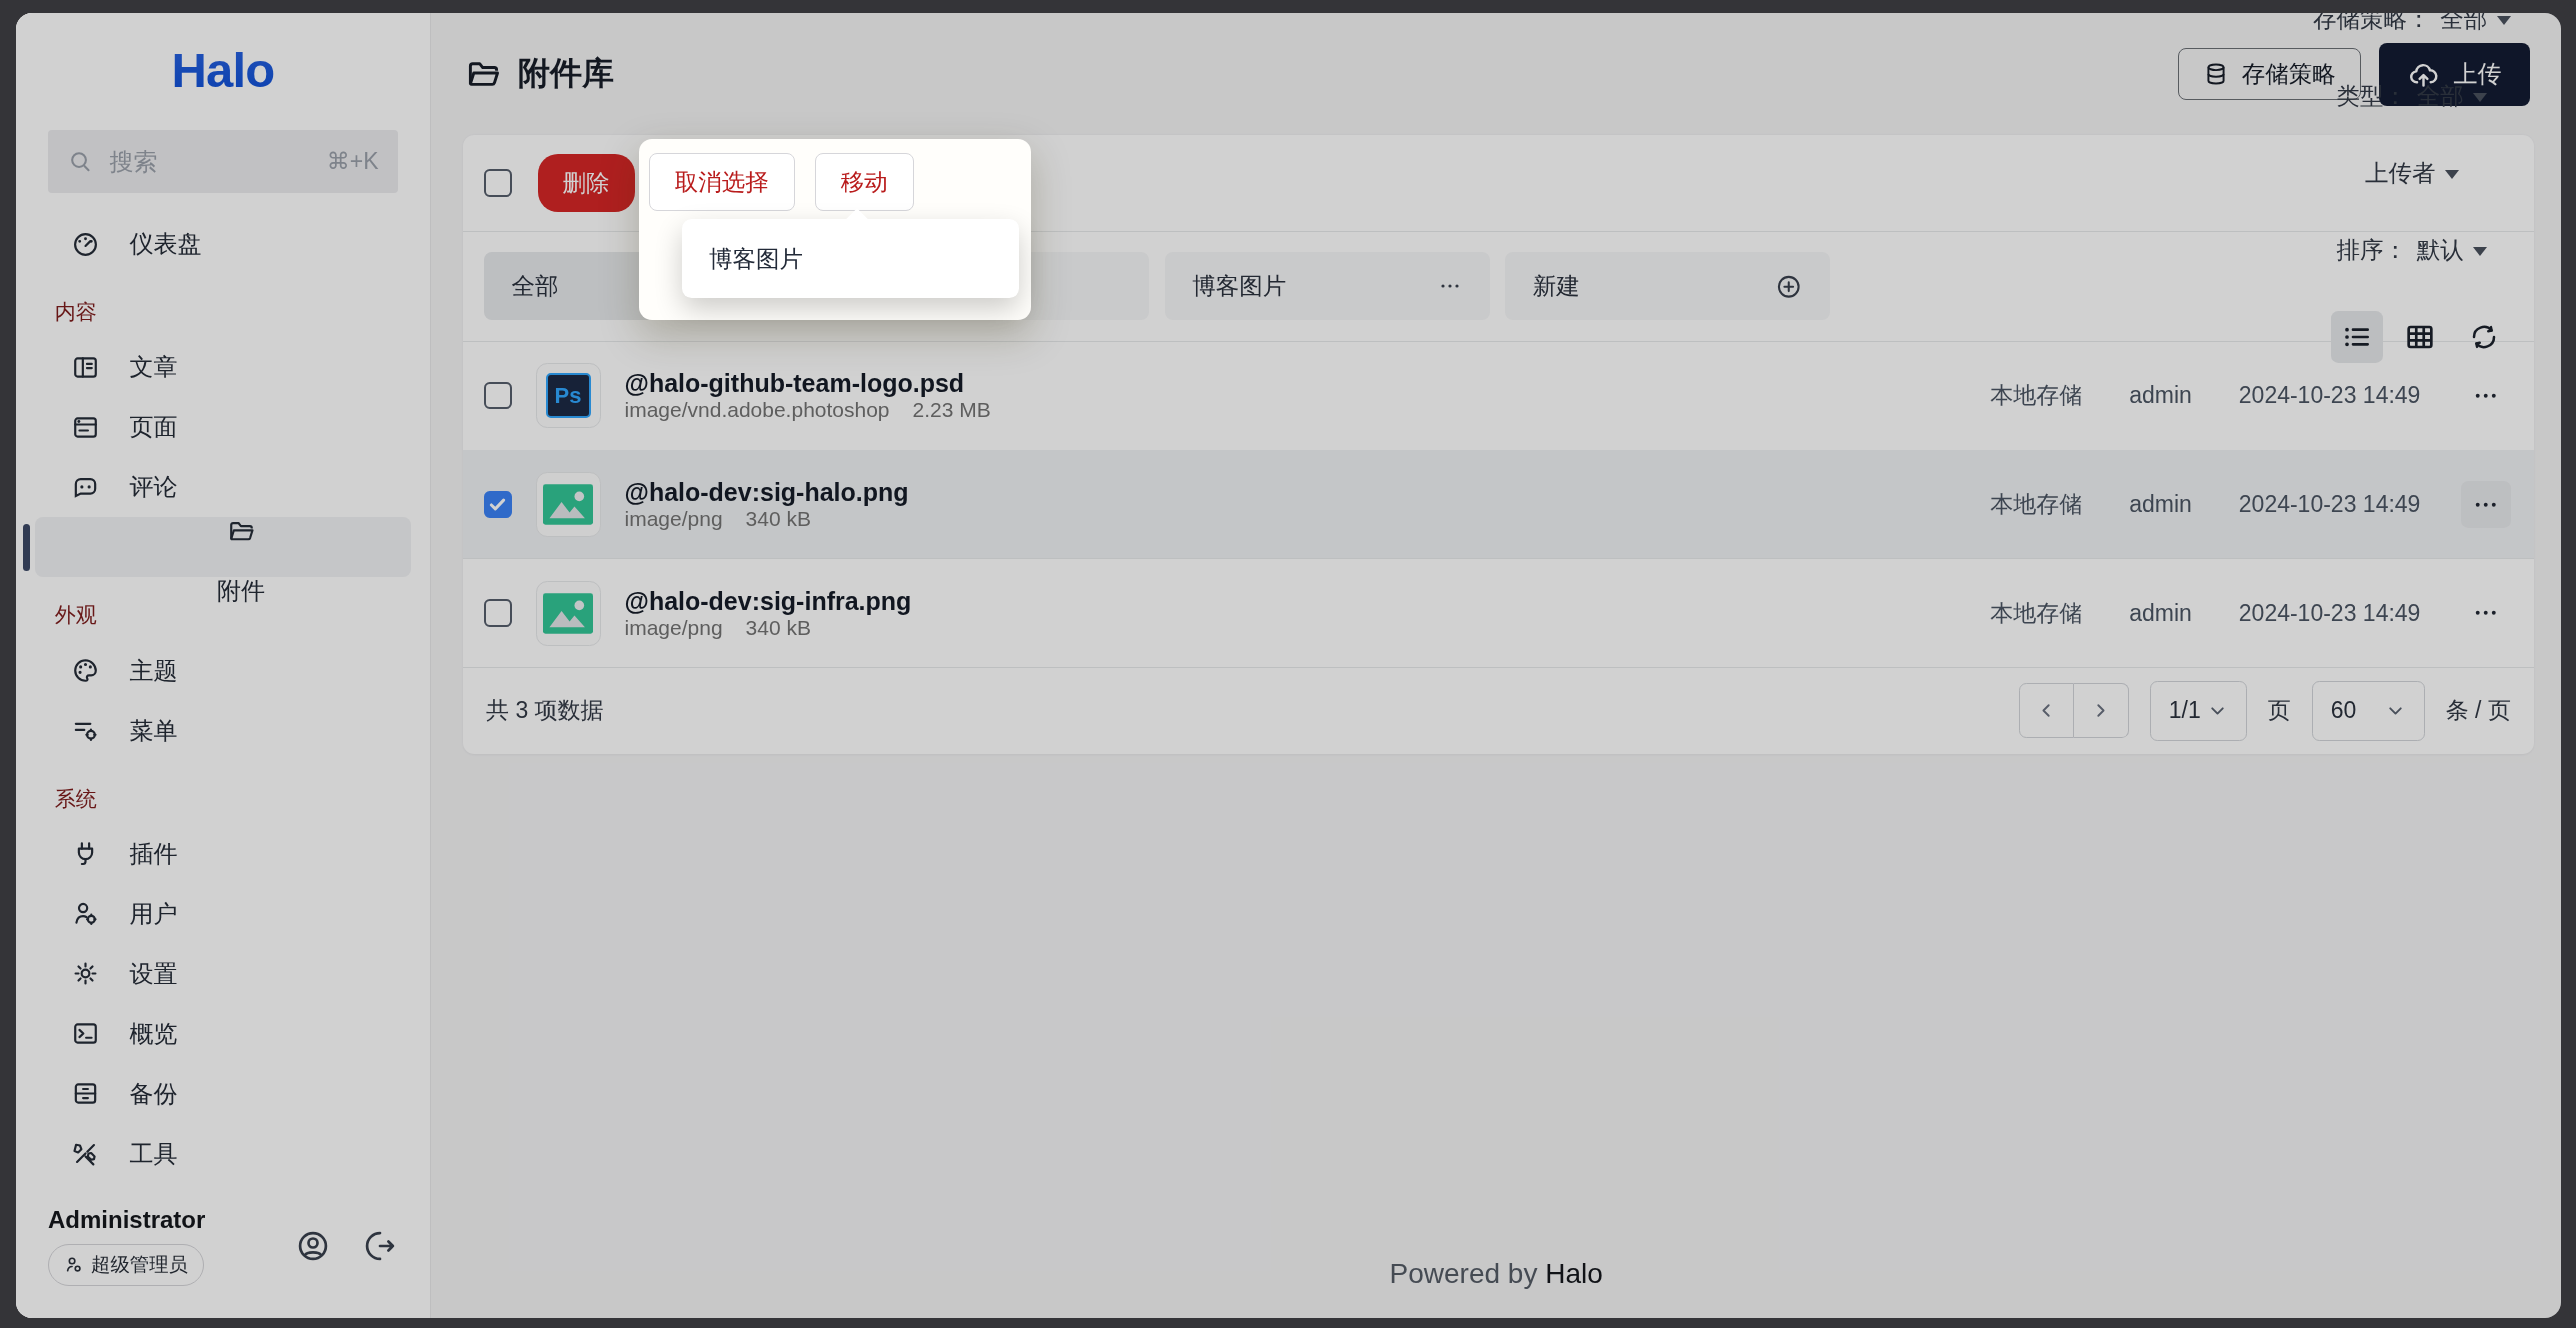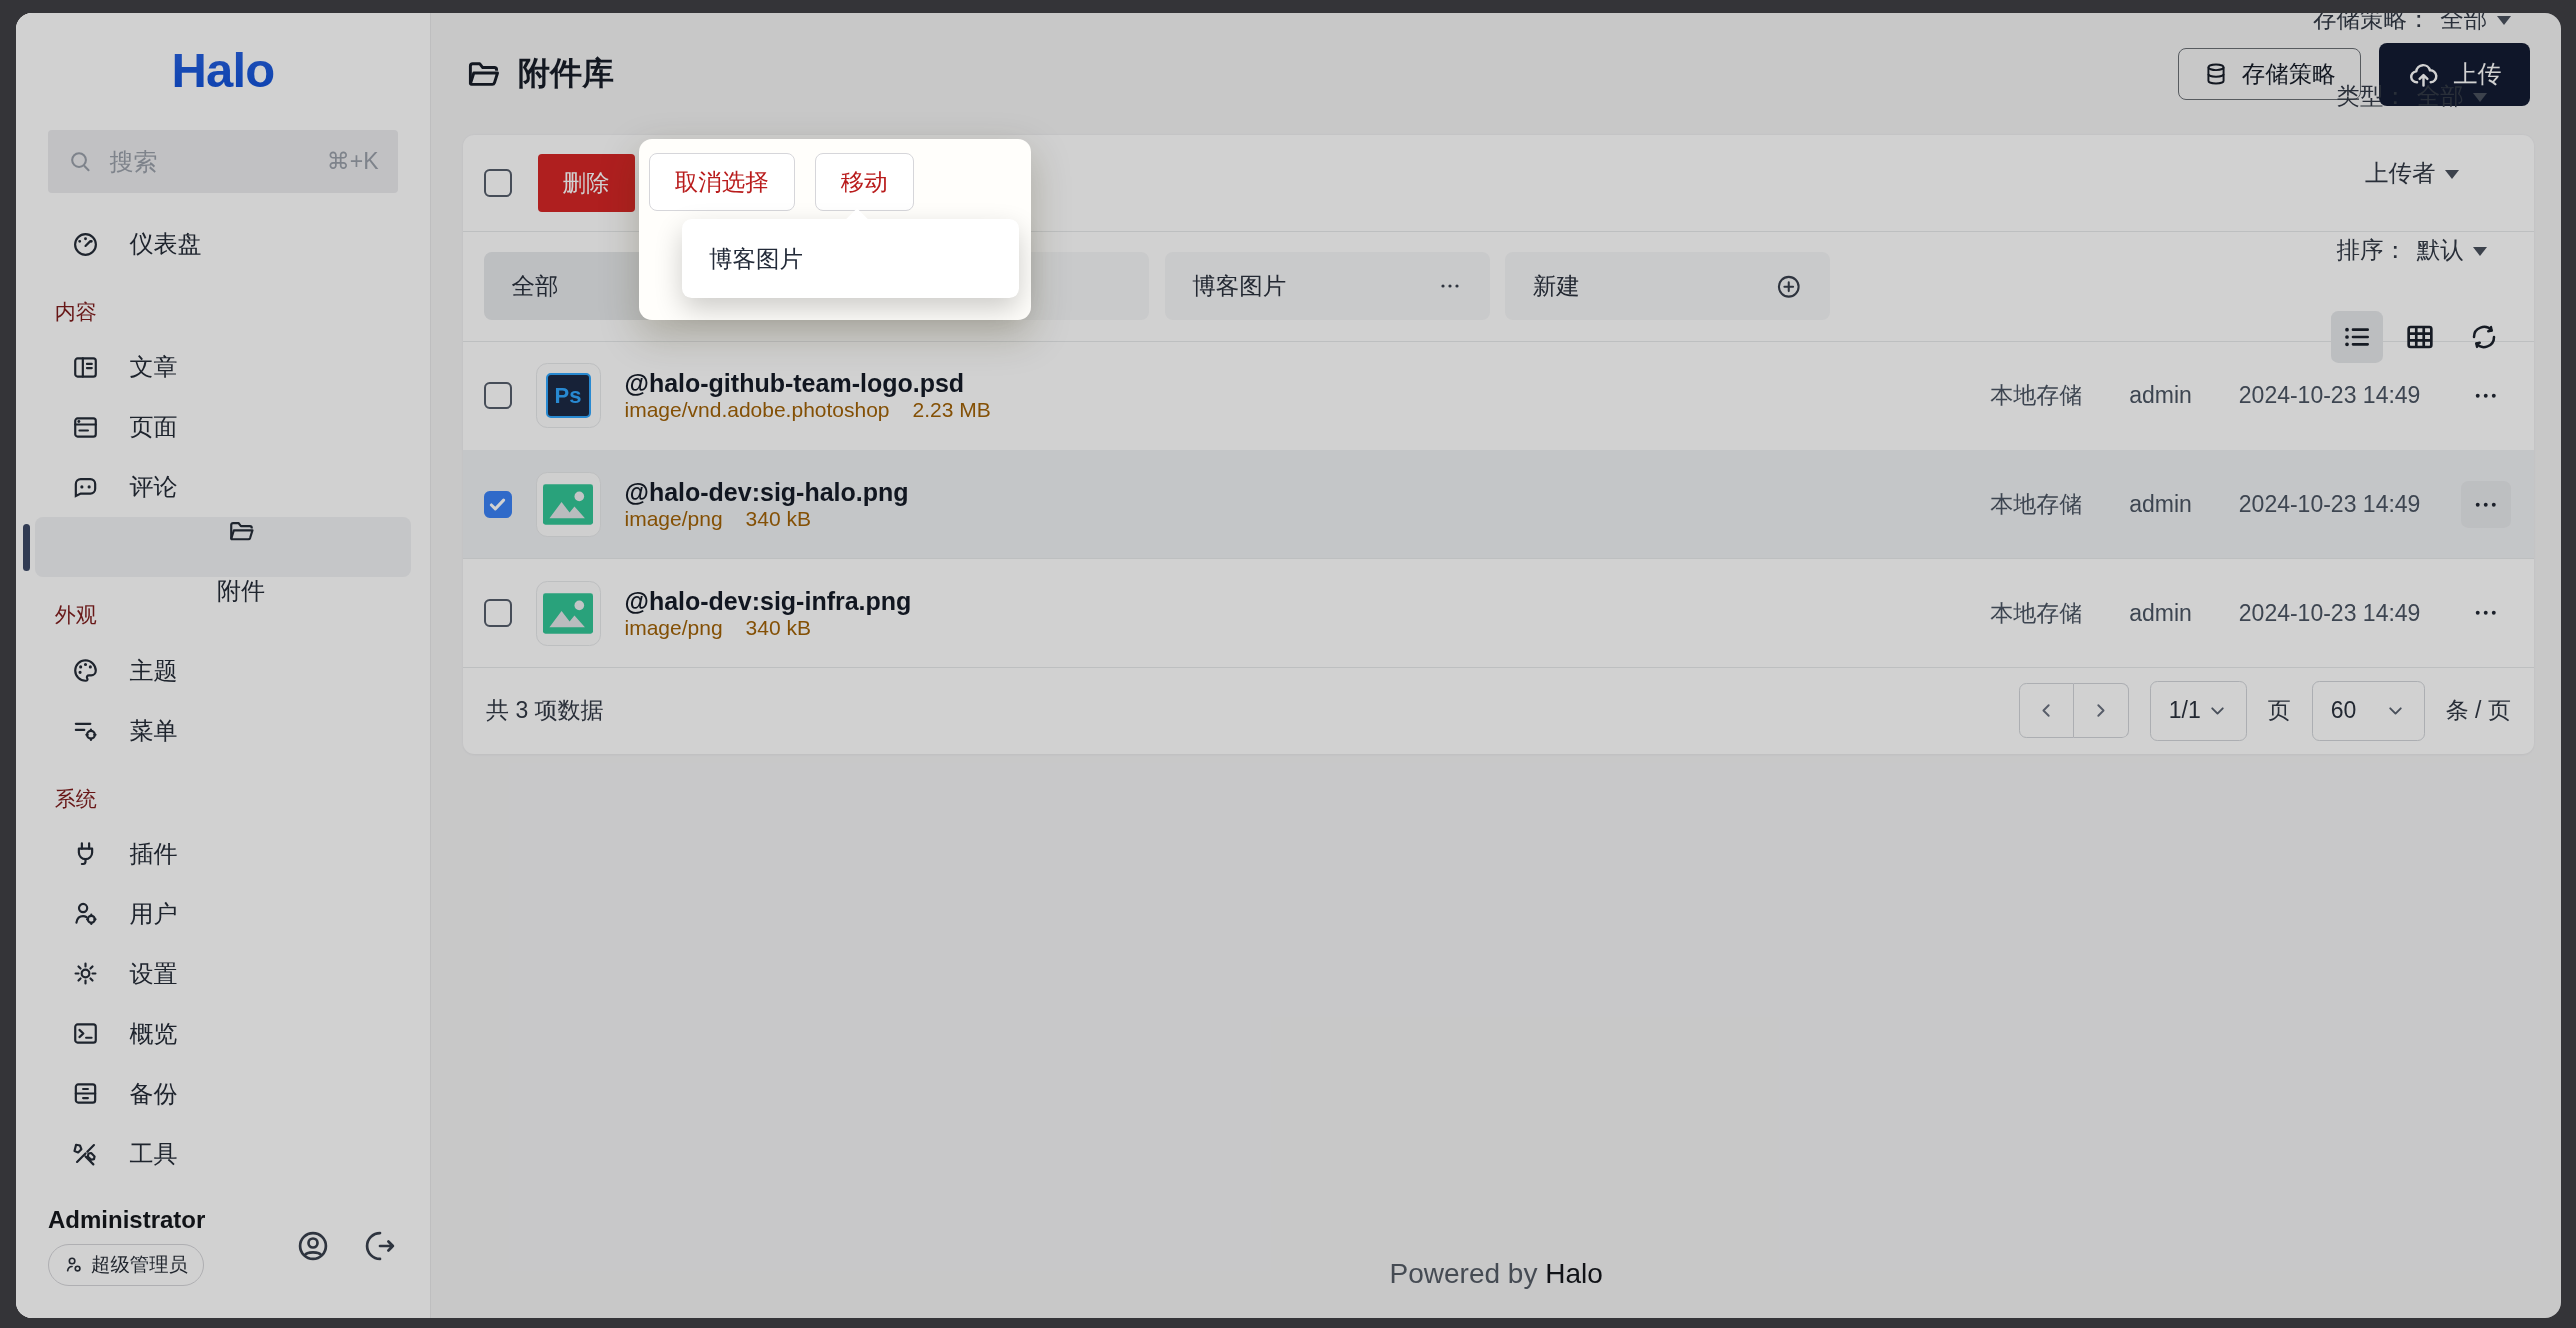--- a/index.html
+++ b/index.html
@@ -63,21 +63,21 @@
                  border:1.6px solid #6b7075; border-radius:8px; background:transparent;
                  font-size:23.5px; color:#181e29; font-family:inherit; }
   .btn-dark { height:63px; padding:0 29px; display:inline-flex; align-items:center; gap:14.6px;
               background:#131c33; border:0; border-radius:8px; color:#fff; font-size:24px; font-family:inherit; }
 
   .card { margin:0 27.5px 0 32px; background:#fff; border-radius:11.3px; box-shadow:0 0.8px 2.4px rgba(0,0,0,.05); }
   .toolbar { height:96px; display:flex; align-items:center; padding:0 23px 0 21px; }
   .cbx { width:27.5px; height:27.5px; border:2.4px solid #565e6c; border-radius:5.7px; background:transparent; }
   .cbx.checked { background:#3b82f6; border-color:#3b82f6; display:flex; align-items:center; justify-content:center; }
   .btn-danger { margin-left:26px; height:58px; padding:0 25px; background:#d62626; color:#fff;
-                border:0; border-radius:4px; font-size:23.5px; font-family:inherit; }
+                border:0; border-radius:20px; font-size:23.5px; font-family:inherit; }
   .filters { margin-left:auto; display:flex; align-items:center; gap:45px;flex-direction:column; }
   .filter { display:flex; align-items:center; gap:9.7px; font-size:23.5px; color:#333a46; cursor:pointer; }
   .tri { width:0; height:0; border-left:7.3px solid transparent; border-right:7.3px solid transparent;
          border-top:9.7px solid #4a515d; margin-top:3.2px; }
   .view-group { display:flex; align-items:center; gap:21px; margin-left:6.5px; color:#1c222c; }
   .chip { width:52px; height:52px; border-radius:7.3px; background:#e6e8eb; display:flex; align-items:center; justify-content:center; }
   .divider { height:0.8px; background:#e7e9eb; }
 
   .tabs-row { height:109px; display:flex; align-items:center; gap:15.4px; padding:0 21px; }
   .gtab { width:325px; height:68px; border-radius:8px; background:#f6f7f8; display:flex; align-items:center;
@@ -86,21 +86,21 @@
   .gtab .t-ic { color:#39404d; }
 
   .frow { height:108px; display:flex; align-items:center; padding:0 23px 0 21px; cursor:pointer; }
   .frow.selected { background:#f0f2f4; }
   .thumb { width:65px; height:65px; margin-left:24px; border:0.8px solid #e7e9eb; border-radius:11.3px;
            background:#fdfdfd; display:flex; align-items:center; justify-content:center; }
   .ps-badge { width:45px; height:45px; background:#1d2a45; border:2.4px solid #31a8ff; border-radius:4.9px;
               color:#31a8ff; font-weight:bold; font-size:22px; display:flex; align-items:center; justify-content:center; }
   .f-info { margin-left:24px; }
   .f-name { font-size:25px; font-weight:600; color:#151c28; }
-  .f-meta { font-size:21px; color:#a16207; display:flex; gap:23px; }
+  .f-meta { font-size:21px; color:#737373; display:flex; gap:23px; }
   .f-cols { margin-left:auto; display:flex; align-items:center; gap:47px; font-size:23px; color:#4b5563; }
   .dots-btn { width:50px; height:47px; border-radius:7.3px; display:flex; align-items:center; justify-content:center;
               color:#222834; margin-left:-6.5px; }
   .dots-btn.hover { background:#e7e9ec; }
 
   .pagination { height:86px; display:flex; align-items:center; padding:0 23px; font-size:23px; color:#333a46; }
   .pg-right { margin-left:auto; display:flex; align-items:center; gap:21px; }
   .pg-nav { display:flex; }
   .pg-btn { width:55px; height:55px; border:0.8px solid #d2d5da; background:#fff; display:flex; align-items:center;
             justify-content:center; color:#6b7280; }

